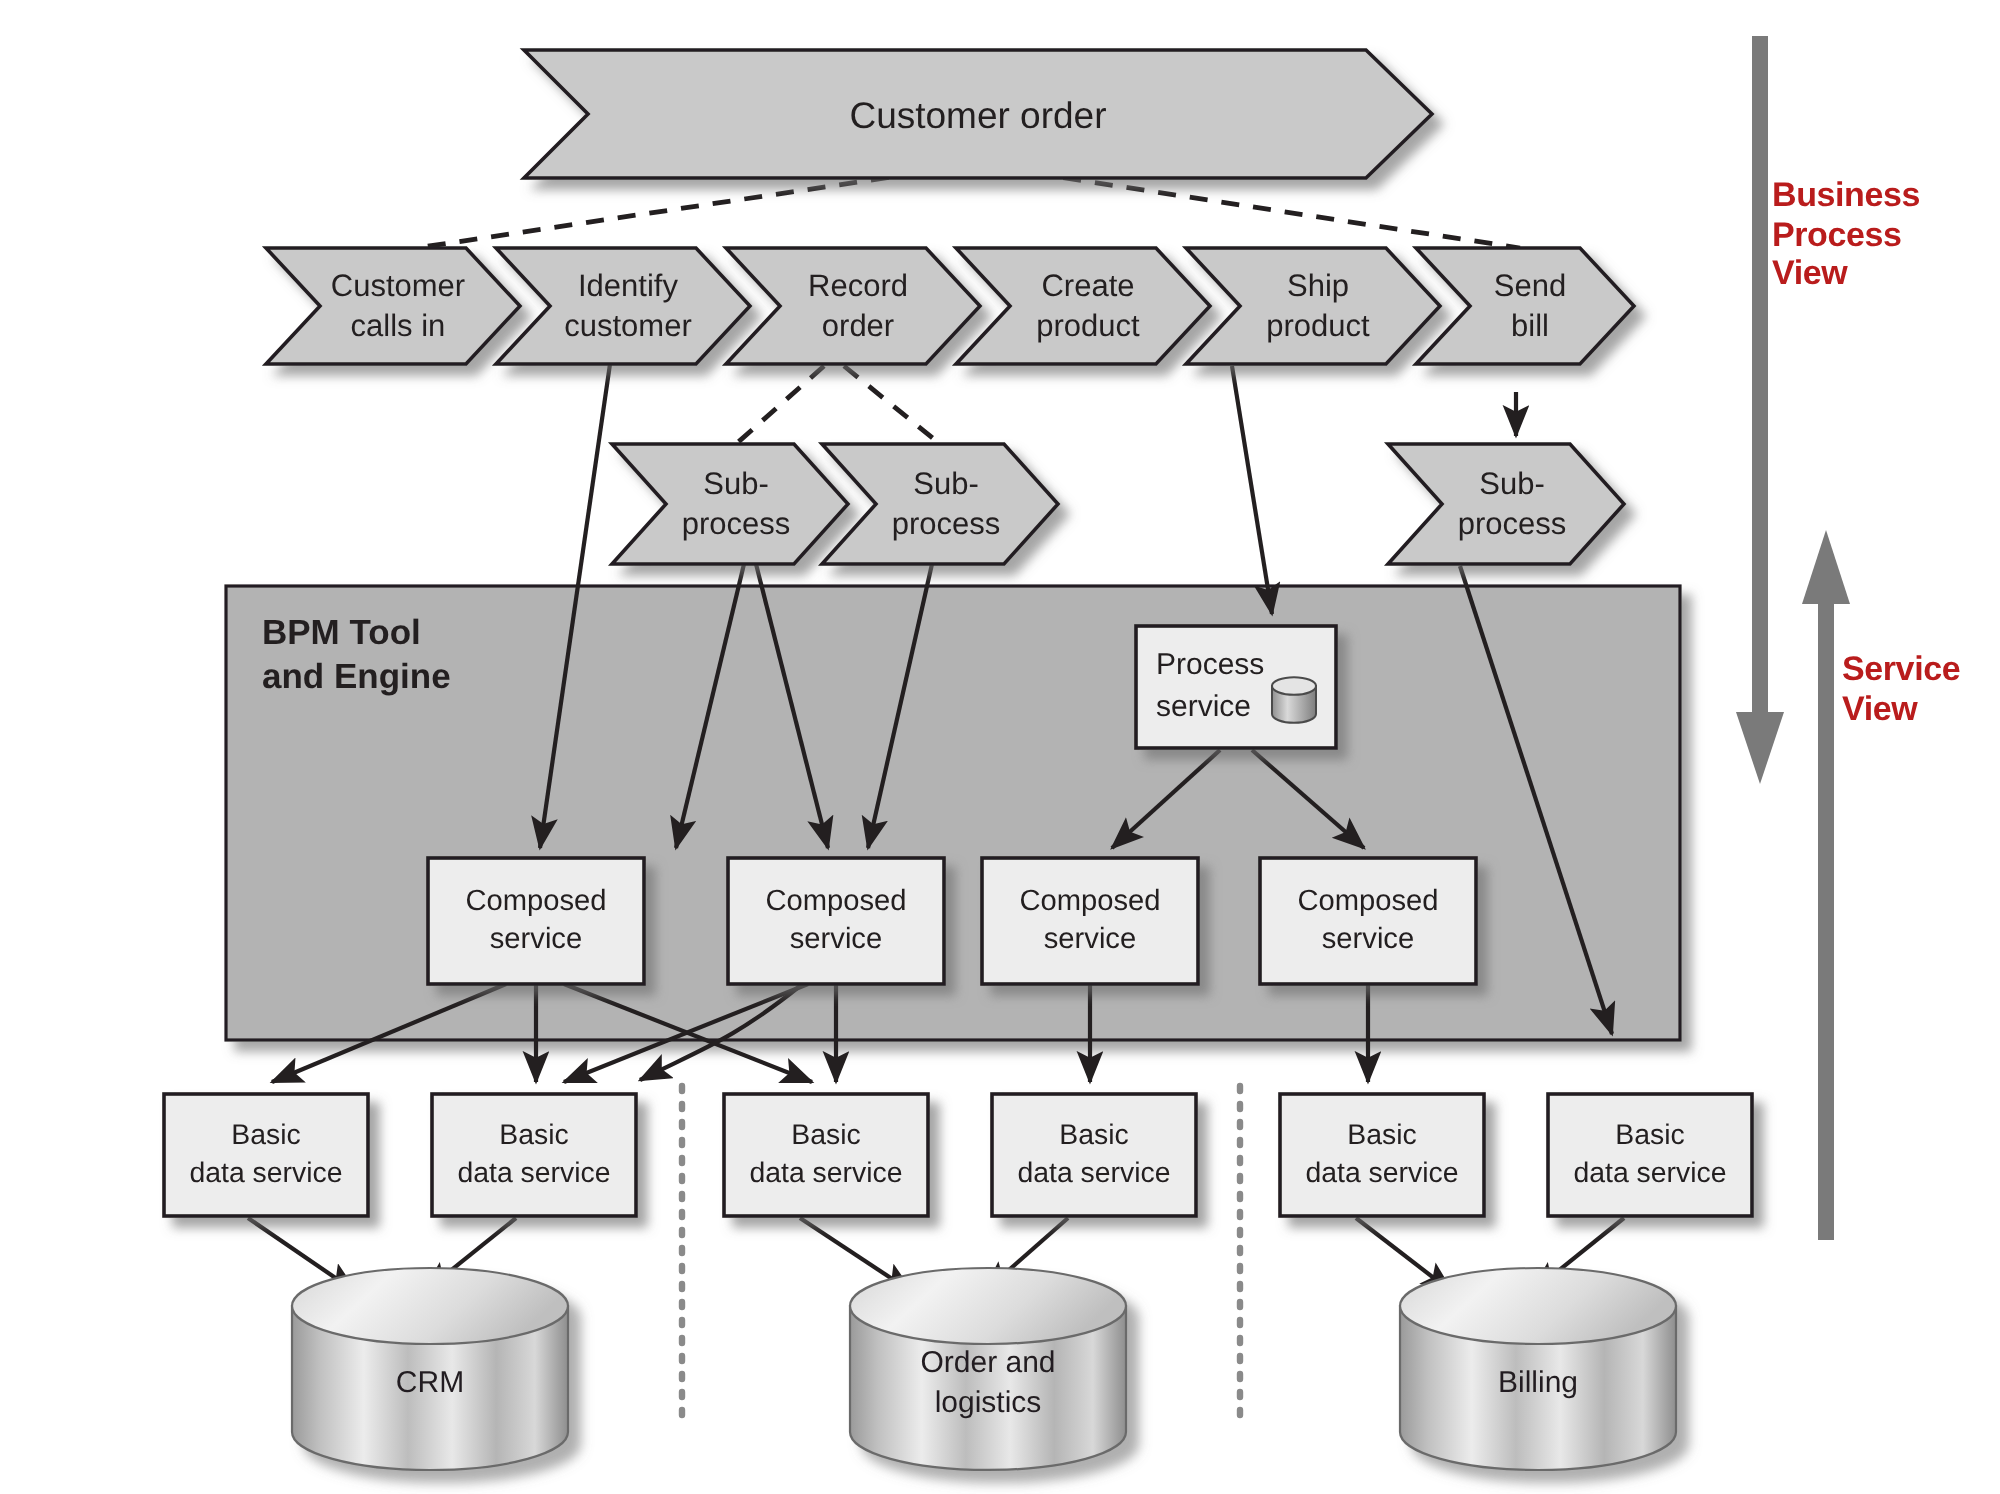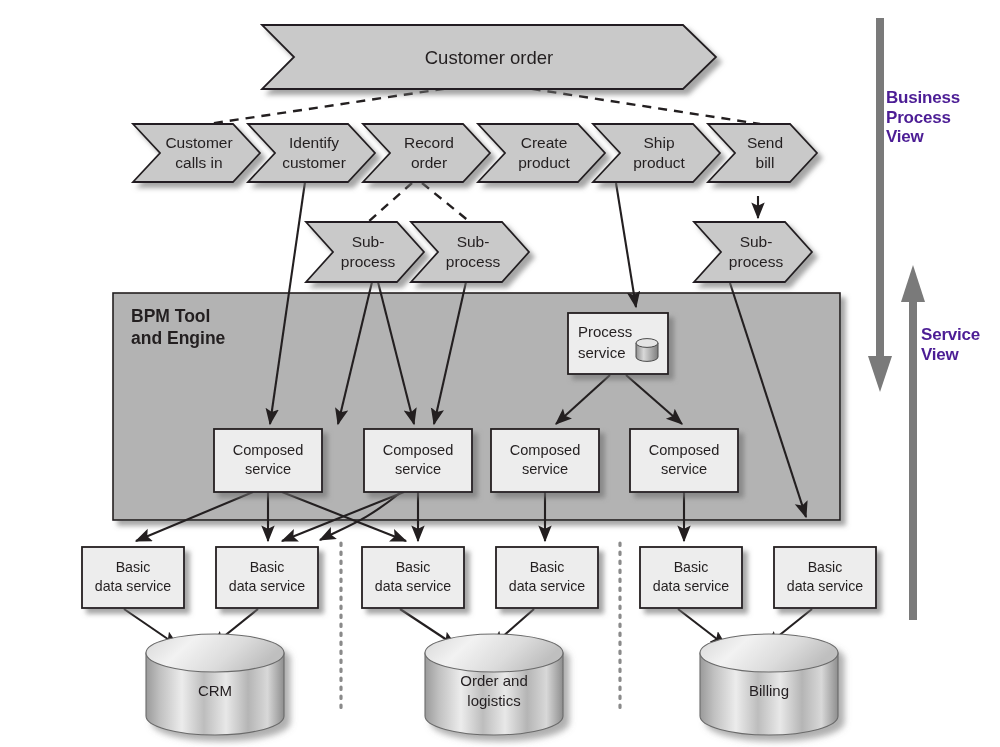--- a/index.html
+++ b/index.html
@@ -1,19 +1,19 @@
 <!DOCTYPE html>
 <html><head>
 <meta charset="utf-8">
 <style>
   html,body{margin:0;padding:0;background:#ffffff;}
   body{width:1000px;height:747px;font-family:"Liberation Sans",sans-serif;overflow:hidden;}
   #stage{position:relative;width:1000px;height:747px;background:#fff;}
   svg#canvas{position:absolute;left:0;top:0;width:1000px;height:747px;}
-  .lbl{position:absolute;font-weight:bold;color:#4c1d95;line-height:1.15;letter-spacing:-0.2px;}
+  .lbl{position:absolute;font-weight:bold;color:#b91c1c;line-height:1.15;letter-spacing:-0.2px;}
   #bpv-label{left:886px;top:88px;font-size:17px;}
   #sv-label{left:921px;top:325px;font-size:17px;}
   .lbl span{display:block;}
 </style>
 </head>
 <body>
 
 <div id="stage">
 
   <svg id="canvas" viewBox="0 0 1000 747">

